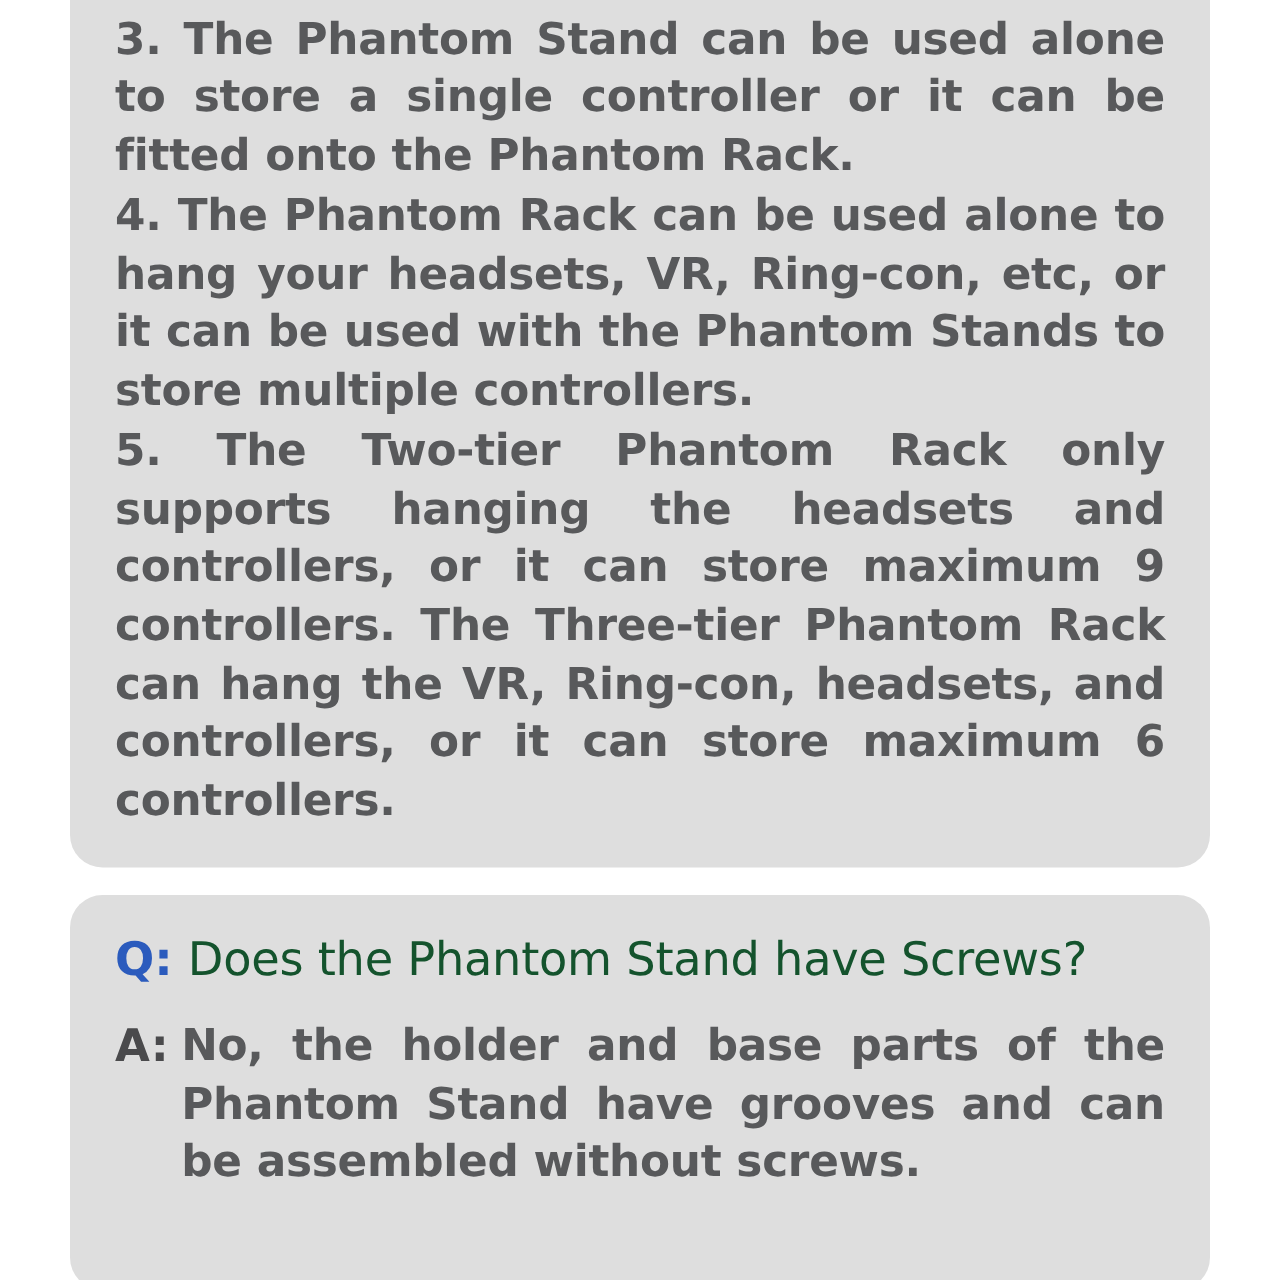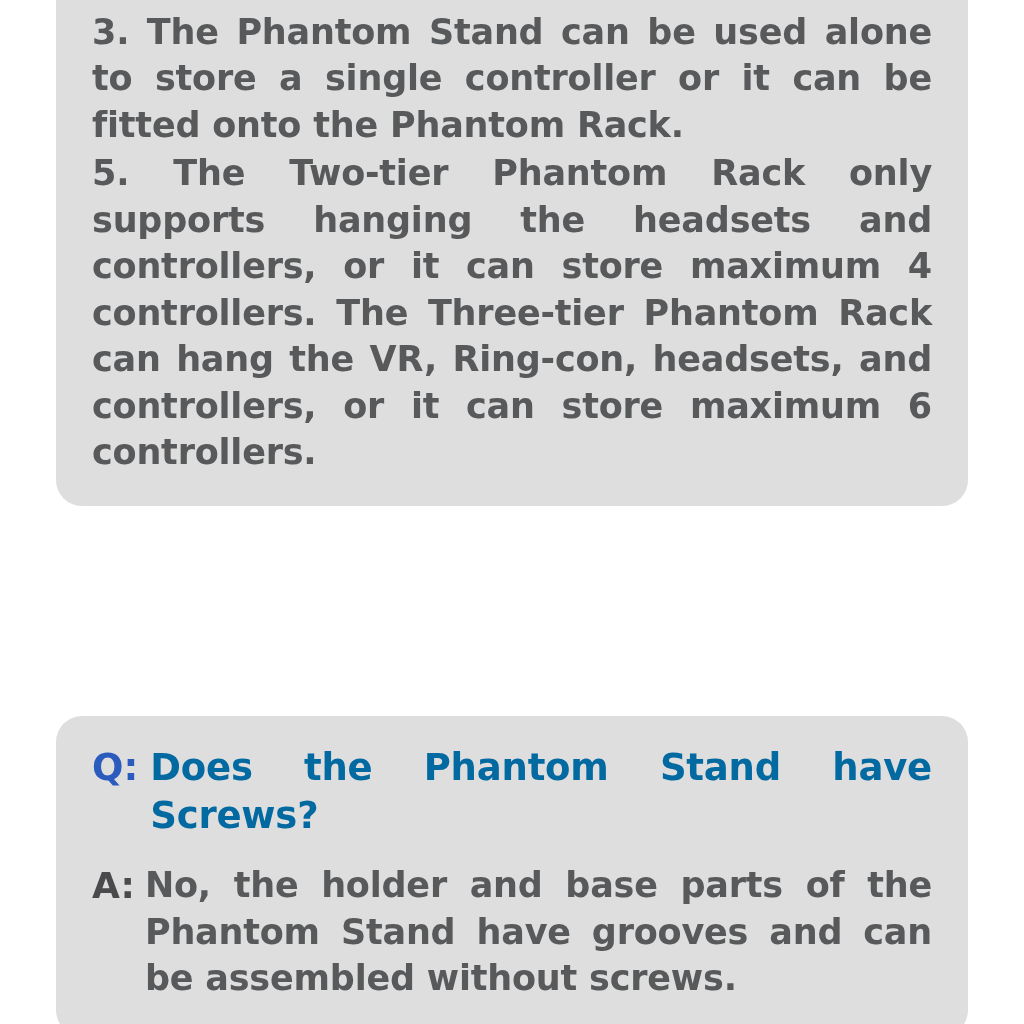--- a/index.html
+++ b/index.html
@@ -71,23 +71,23 @@
   .qa-label-q {
     color: #2b5bbd;
     font-size: 37px;
     font-weight: 700;
     line-height: 1.3;
     flex: 0 0 auto;
     padding-right: 12px;
     white-space: nowrap;
   }
   .qa-text-q {
-    color: #0369a1;
+    color: #14532d;
     font-size: 37px;
-    font-weight: 700;
+    font-weight: 400;
     line-height: 1.3;
     text-align: justify;
     text-justify: inter-word;
     flex: 1 1 auto;
     letter-spacing: -0.2px;
   }
   .qa-label-a {
     color: #4a4a4c;
     font-size: 36px;
     font-weight: 700;
@@ -114,21 +114,22 @@
   }
 </style>
 </head>
 <body>
 
 <div class="page">
 
   <div class="card card-faq-1">
     <p class="clipped-line">Three-tier.</p>
     <p class="ans-para">3. The Phantom Stand can be used alone to store a single controller or it can be fitted onto the Phantom Rack.</p>
-    <p class="ans-para">5. The Two-tier Phantom Rack only supports hanging the headsets and controllers, or it can store maximum 4 controllers. The Three-tier Phantom Rack can hang the VR, Ring-con, headsets, and controllers, or it can store maximum 6 controllers.</p>
+    <p class="ans-para">4. The Phantom Rack can be used alone to hang your headsets, VR, Ring-con, etc, or it can be used with the Phantom Stands to store multiple controllers.</p>
+    <p class="ans-para">5. The Two-tier Phantom Rack only supports hanging the headsets and controllers, or it can store maximum 9 controllers. The Three-tier Phantom Rack can hang the VR, Ring-con, headsets, and controllers, or it can store maximum 6 controllers.</p>
   </div>
 
   <div class="card card-faq-2">
     <div class="qa-row">
       <span class="qa-label-q">Q:</span>
       <span class="qa-text-q">Does the Phantom Stand have Screws?</span>
     </div>
     <div class="qa-row qa-a-block">
       <span class="qa-label-a">A:</span>
       <span class="qa-text-a">No, the holder and base parts of the Phantom Stand have grooves and can be assembled without screws.</span>

